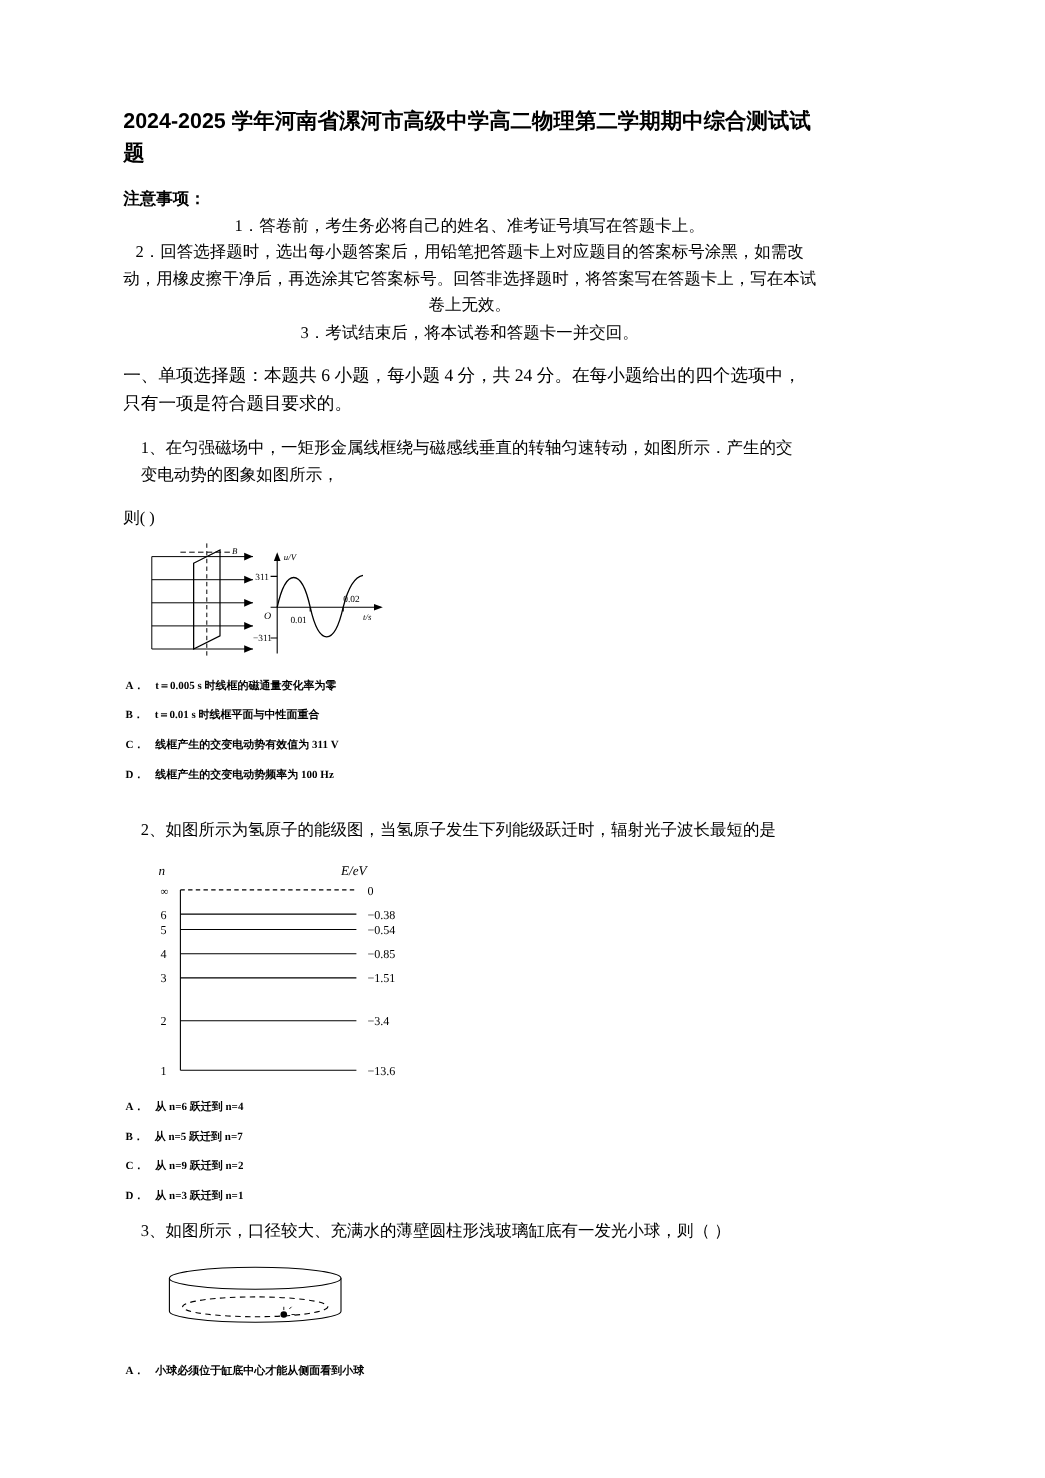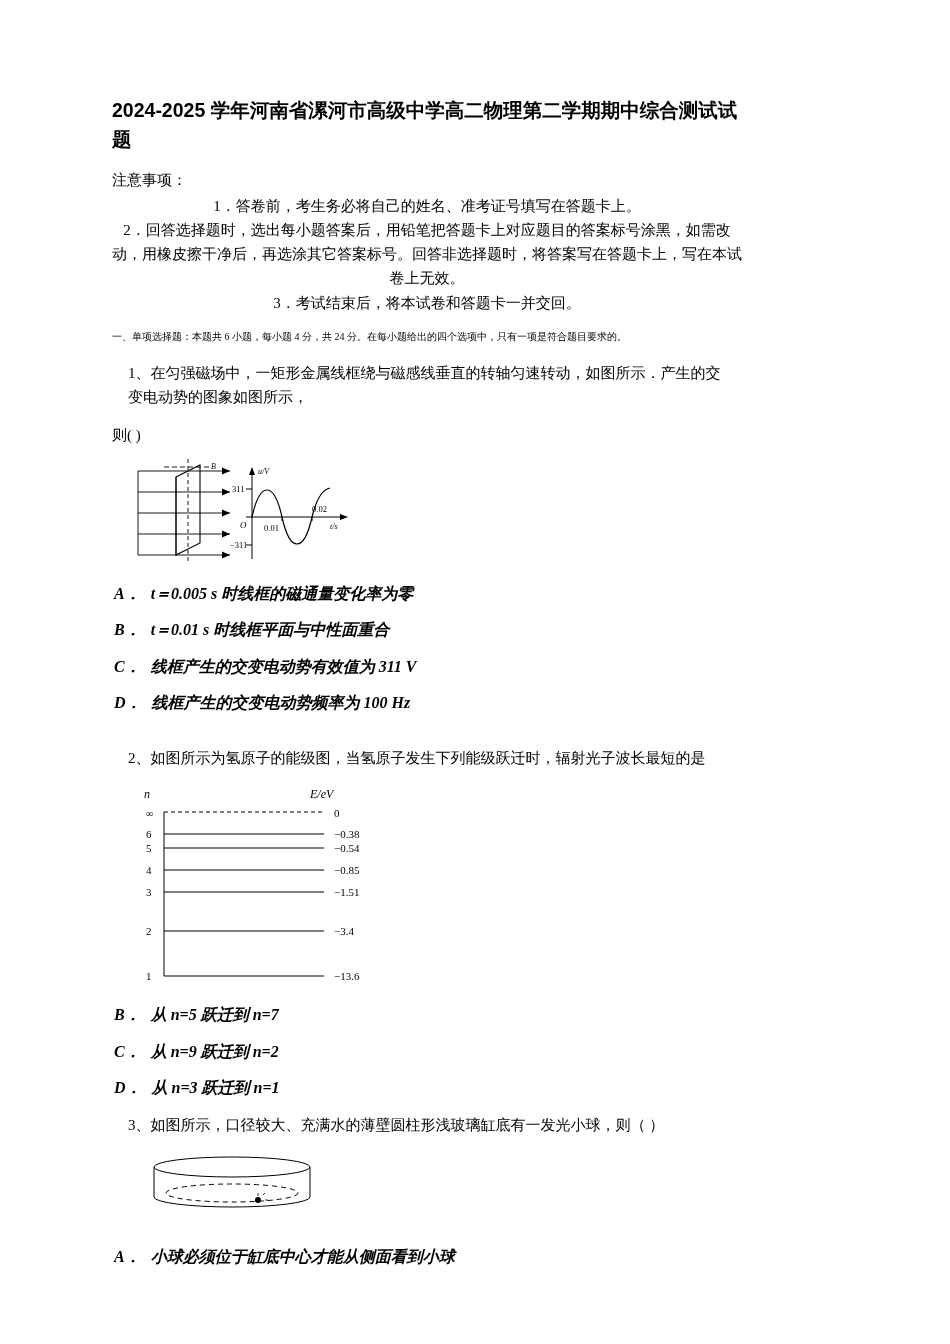--- a/index.html
+++ b/index.html
@@ -25,46 +25,46 @@
     font-weight: bold;
     font-size: 19.5px;
     line-height: 1.5;
     margin: 0 0 16px 0;
     letter-spacing: 0px;
   }
   .notice-head {
     font-size: 15px;
     margin: 6px 0 4px 0;
     font-family: "Liberation Serif", serif;
+    font-weight: bold;
   }
   .notice-line {
     font-size: 15px;
     line-height: 1.62;
     margin: 0;
     text-indent: 0;
     text-align: center;
   }
   .spacer-sm { height: 14px; }
   .spacer-xs { height: 8px; }
   .section-head {
-    font-size: 10px;
+    font-size: 16px;
     line-height: 1.6;
     margin: 0;
   }
   .q-text {
     font-size: 15px;
     line-height: 1.62;
     margin: 16px;
   }
   .opt {
-    font-size: 16px;
+    font-size: 10px;
     line-height: 1.6;
     margin: 11px 0 0 0;
     padding-left: 2px;
-    font-style: italic;
   }
   .opt .lab {
     font-weight: bold;
     font-family: "Liberation Serif", serif;
     margin-right: 10px;
   }
   .fig {
     margin: 10px 0 10px 0;
   }
   .fig-1 { margin-left: 22px; }
@@ -188,20 +188,21 @@
         <text x="192" y="52">−0.38</text>
         <text x="192" y="66">−0.54</text>
         <text x="192" y="88">−0.85</text>
         <text x="192" y="110">−1.51</text>
         <text x="192" y="149">−3.4</text>
         <text x="192" y="194">−13.6</text>
       </g>
     </svg>
   </div>
 
+  <p class="opt"><span class="lab">A．</span><b>从 n=6 跃迁到 n=4</b></p>
   <p class="opt"><span class="lab">B．</span><b>从 n=5 跃迁到 n=7</b></p>
   <p class="opt"><span class="lab">C．</span><b>从 n=9 跃迁到 n=2</b></p>
   <p class="opt"><span class="lab">D．</span><b>从 n=3 跃迁到 n=1</b></p>
 
   <div class="spacer-xs"></div>
 
   <p class="q-text tight"><span>3、</span><span>如图所示，口径较大、充满水的薄壁圆柱形浅玻璃缸底有一发光小球，则（    ）</span></p>
 
   <div class="fig fig-3">
     <svg width="200" height="80" viewBox="0 0 200 80" xmlns="http://www.w3.org/2000/svg">

